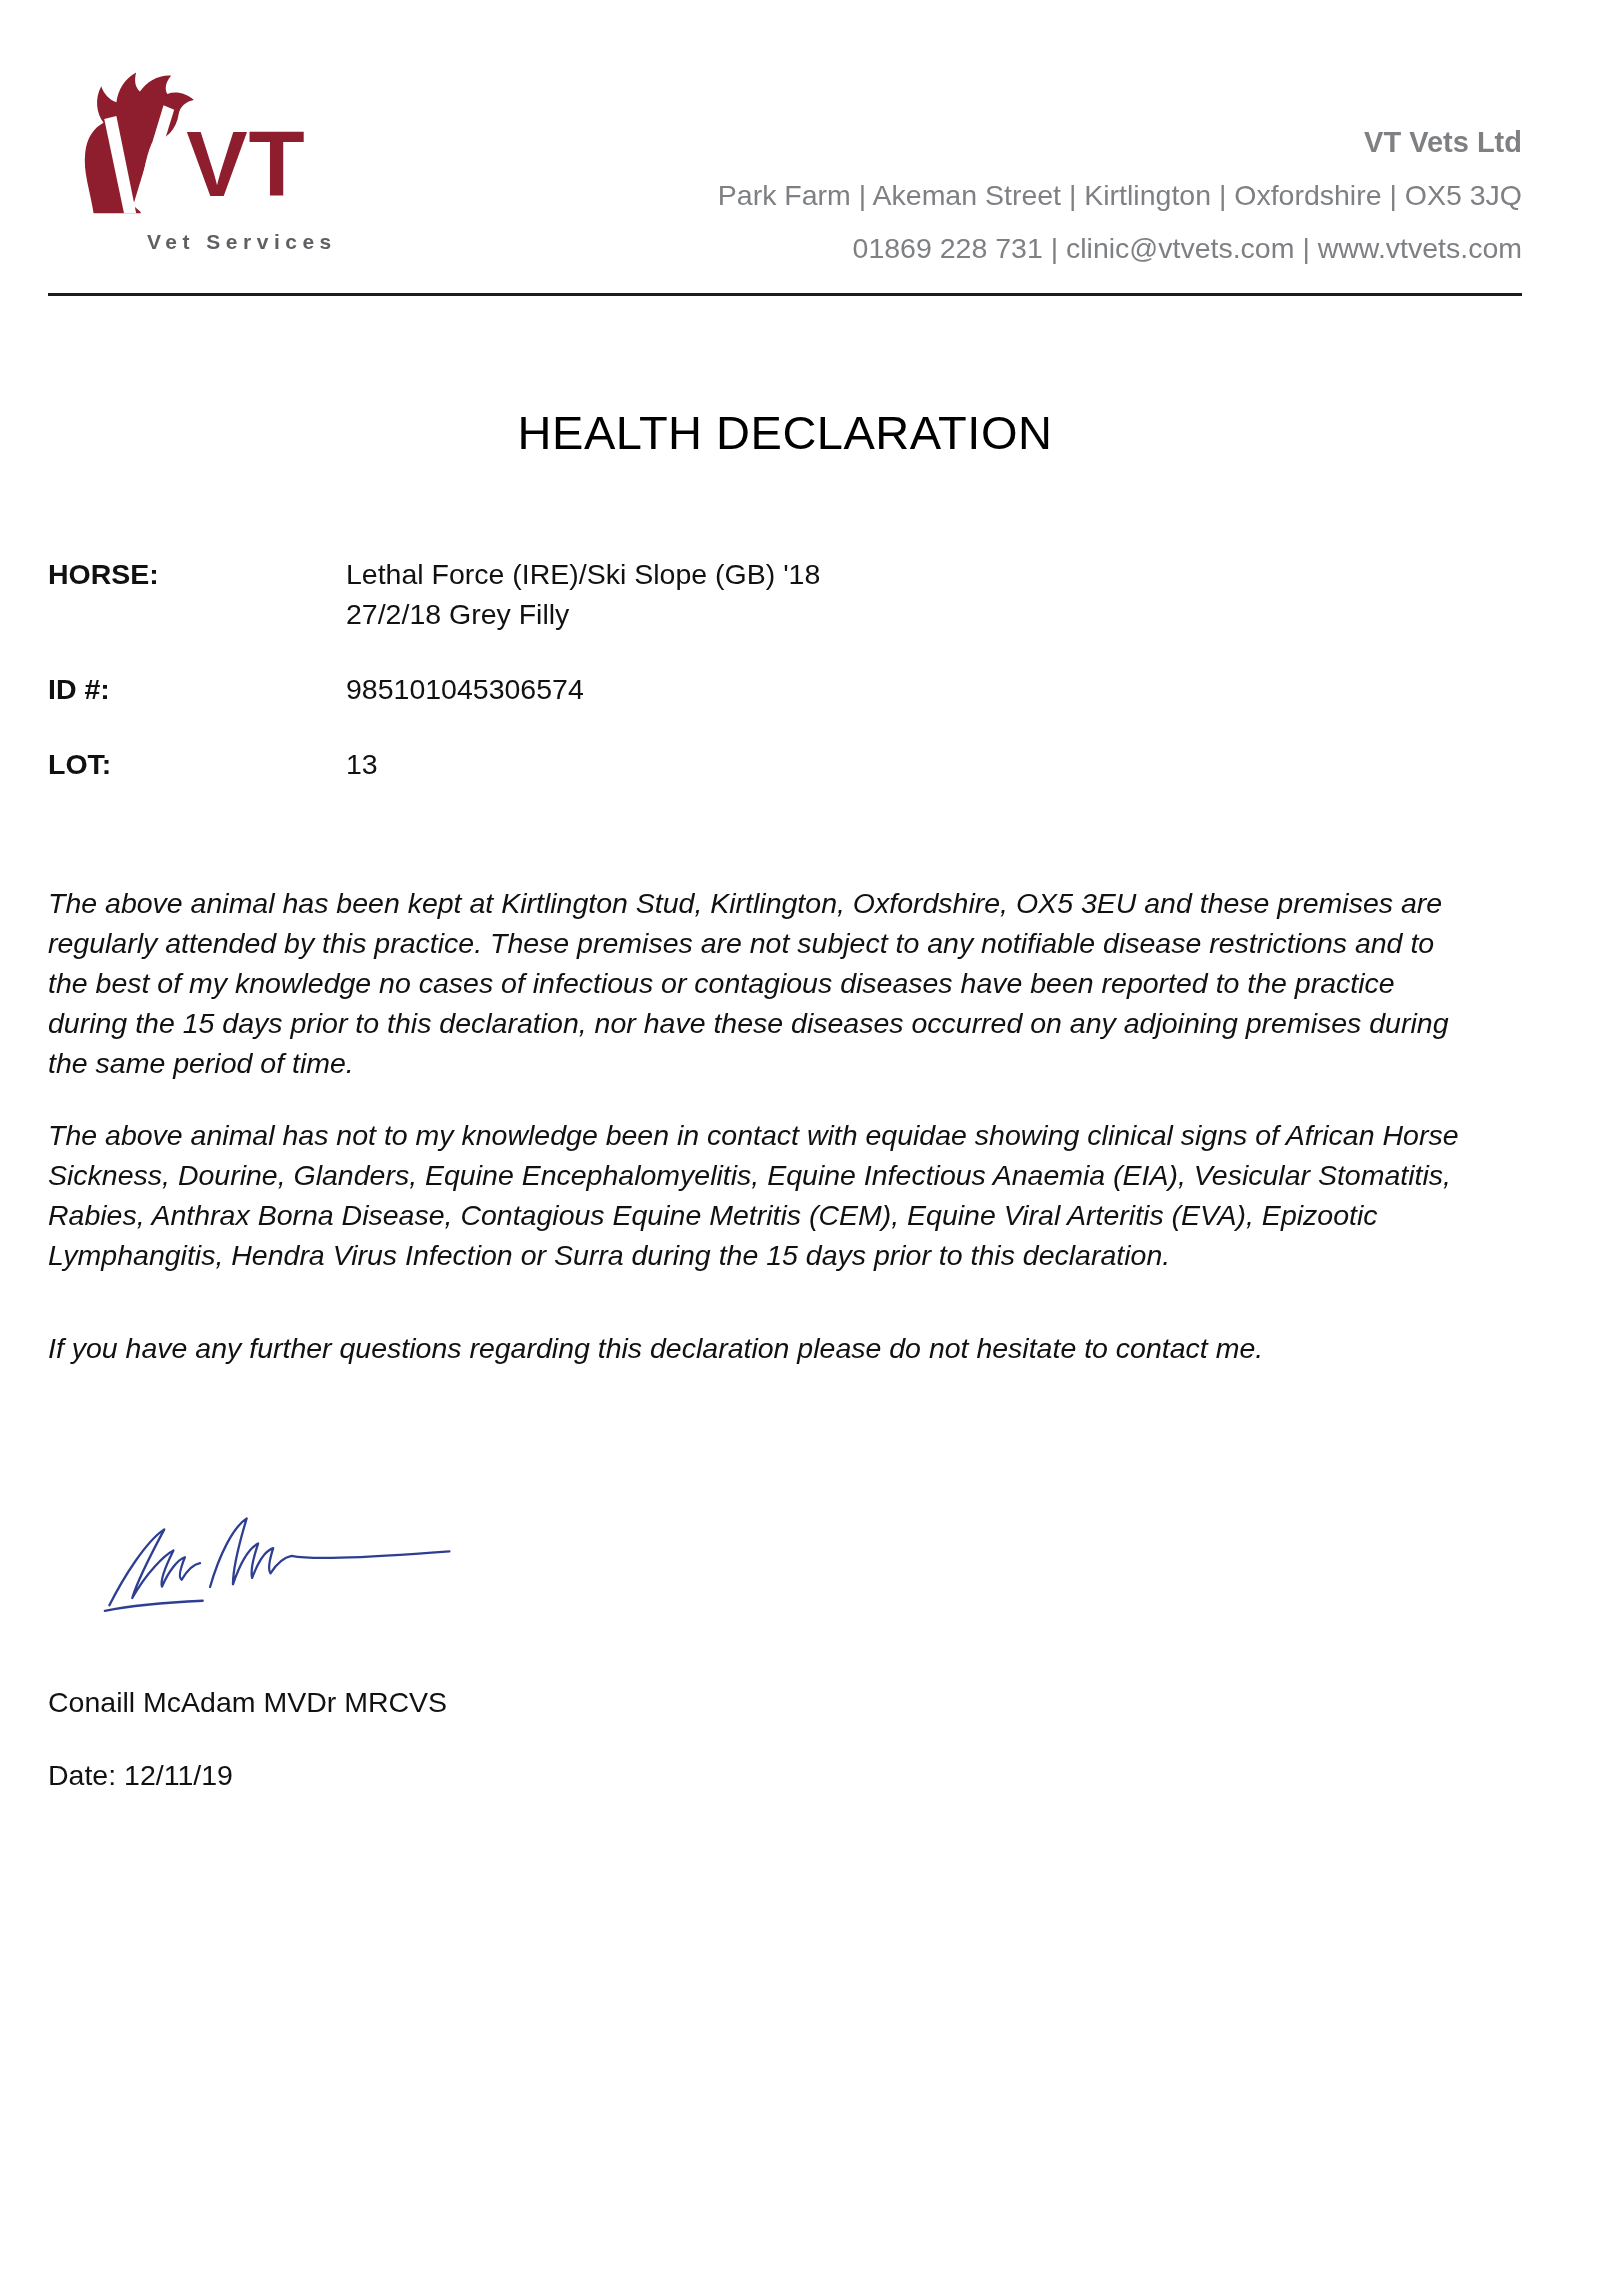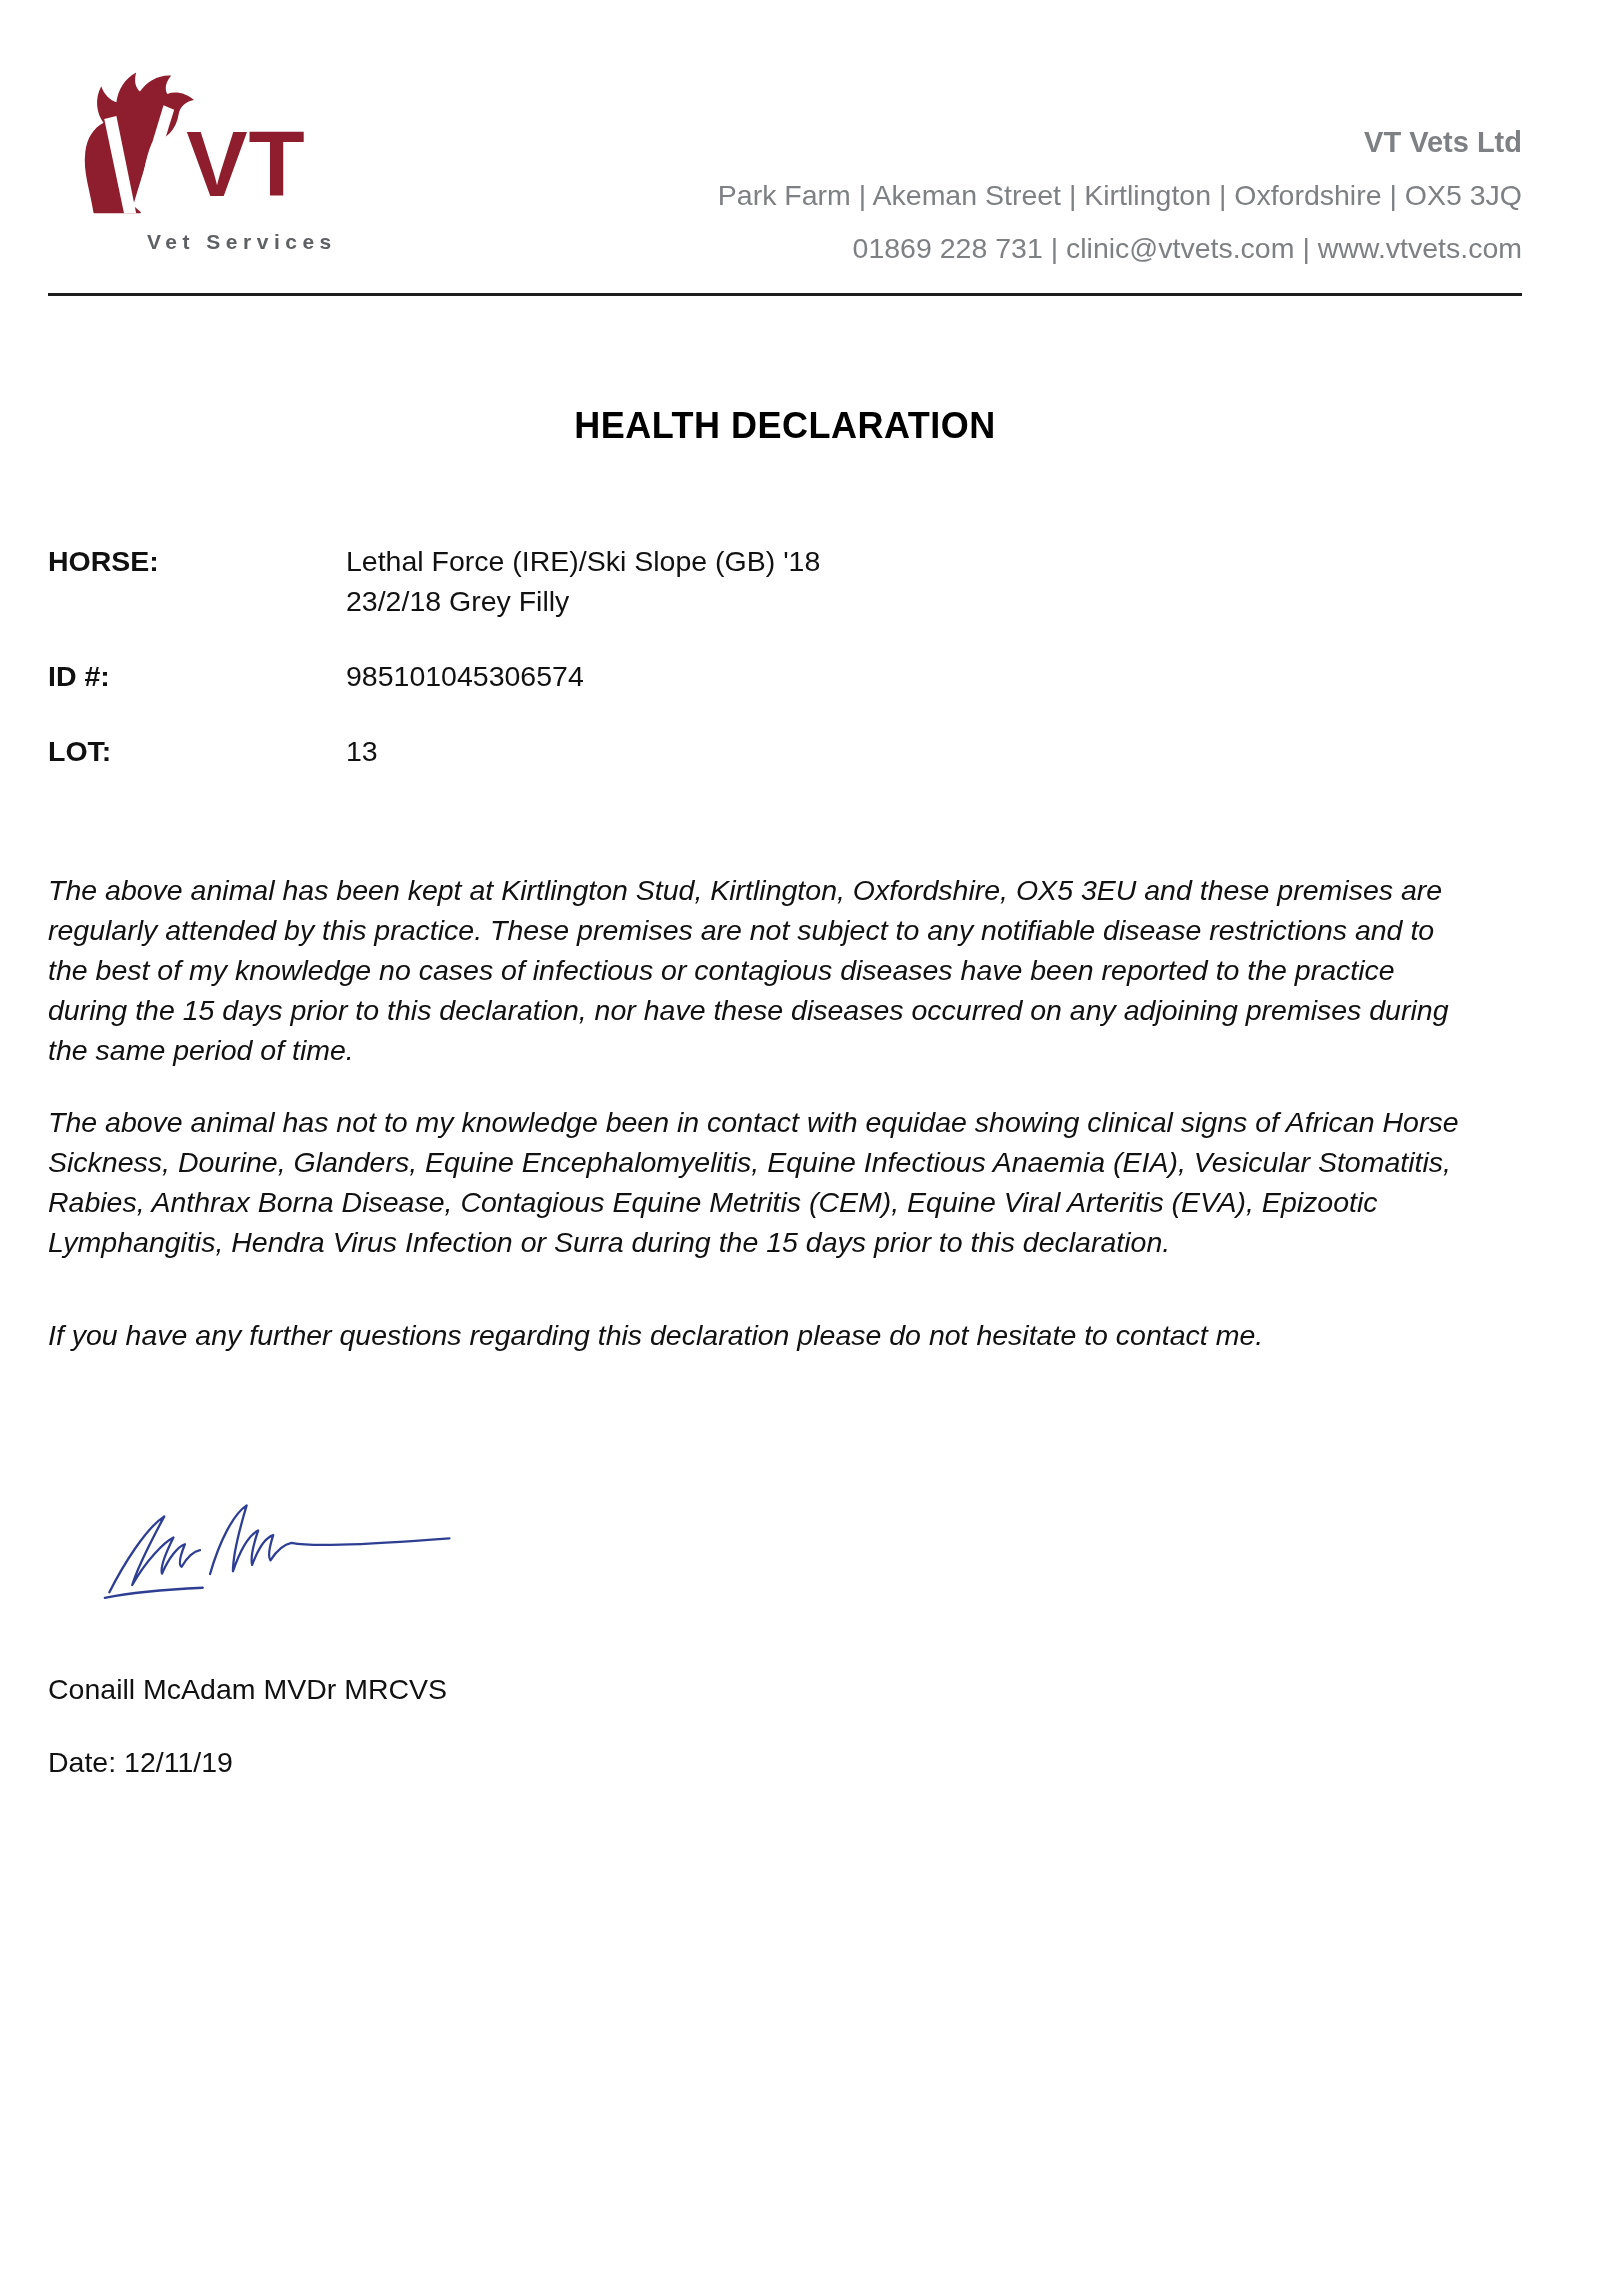--- a/index.html
+++ b/index.html
@@ -62,22 +62,22 @@
     border: none;
     border-top: 3.7px solid #1c1c1c;
     margin-top: 27.5px;
     width: 100%;
   }
 
   
   .doc-title {
     margin-top: 109px;
     text-align: center;
-    font-size: 36px;
-    font-weight: bold;
+    font-size: 47px;
+    font-weight: normal;
     letter-spacing: 0.5px;
     color: #000000;
   }
 
   
   .fields { margin-top: 94px; }
   .field-row {
     display: grid;
     grid-template-columns: 298px 1fr;
     font-size: 28.5px;
@@ -156,21 +156,21 @@
 
   <hr class="header-rule">
 
   <div class="doc-title">HEALTH DECLARATION</div>
 
   <div class="fields">
     <div class="field-row">
       <div class="field-label">HORSE:</div>
       <div class="field-value">
         <div>Lethal Force (IRE)/Ski Slope (GB) '18</div>
-        <div>23/2/18 Grey Filly</div>
+        <div>27/2/18 Grey Filly</div>
       </div>
     </div>
 
     <div class="field-row">
       <div class="field-label">ID #:</div>
       <div class="field-value">985101045306574</div>
     </div>
 
     <div class="field-row">
       <div class="field-label">LOT:</div>

